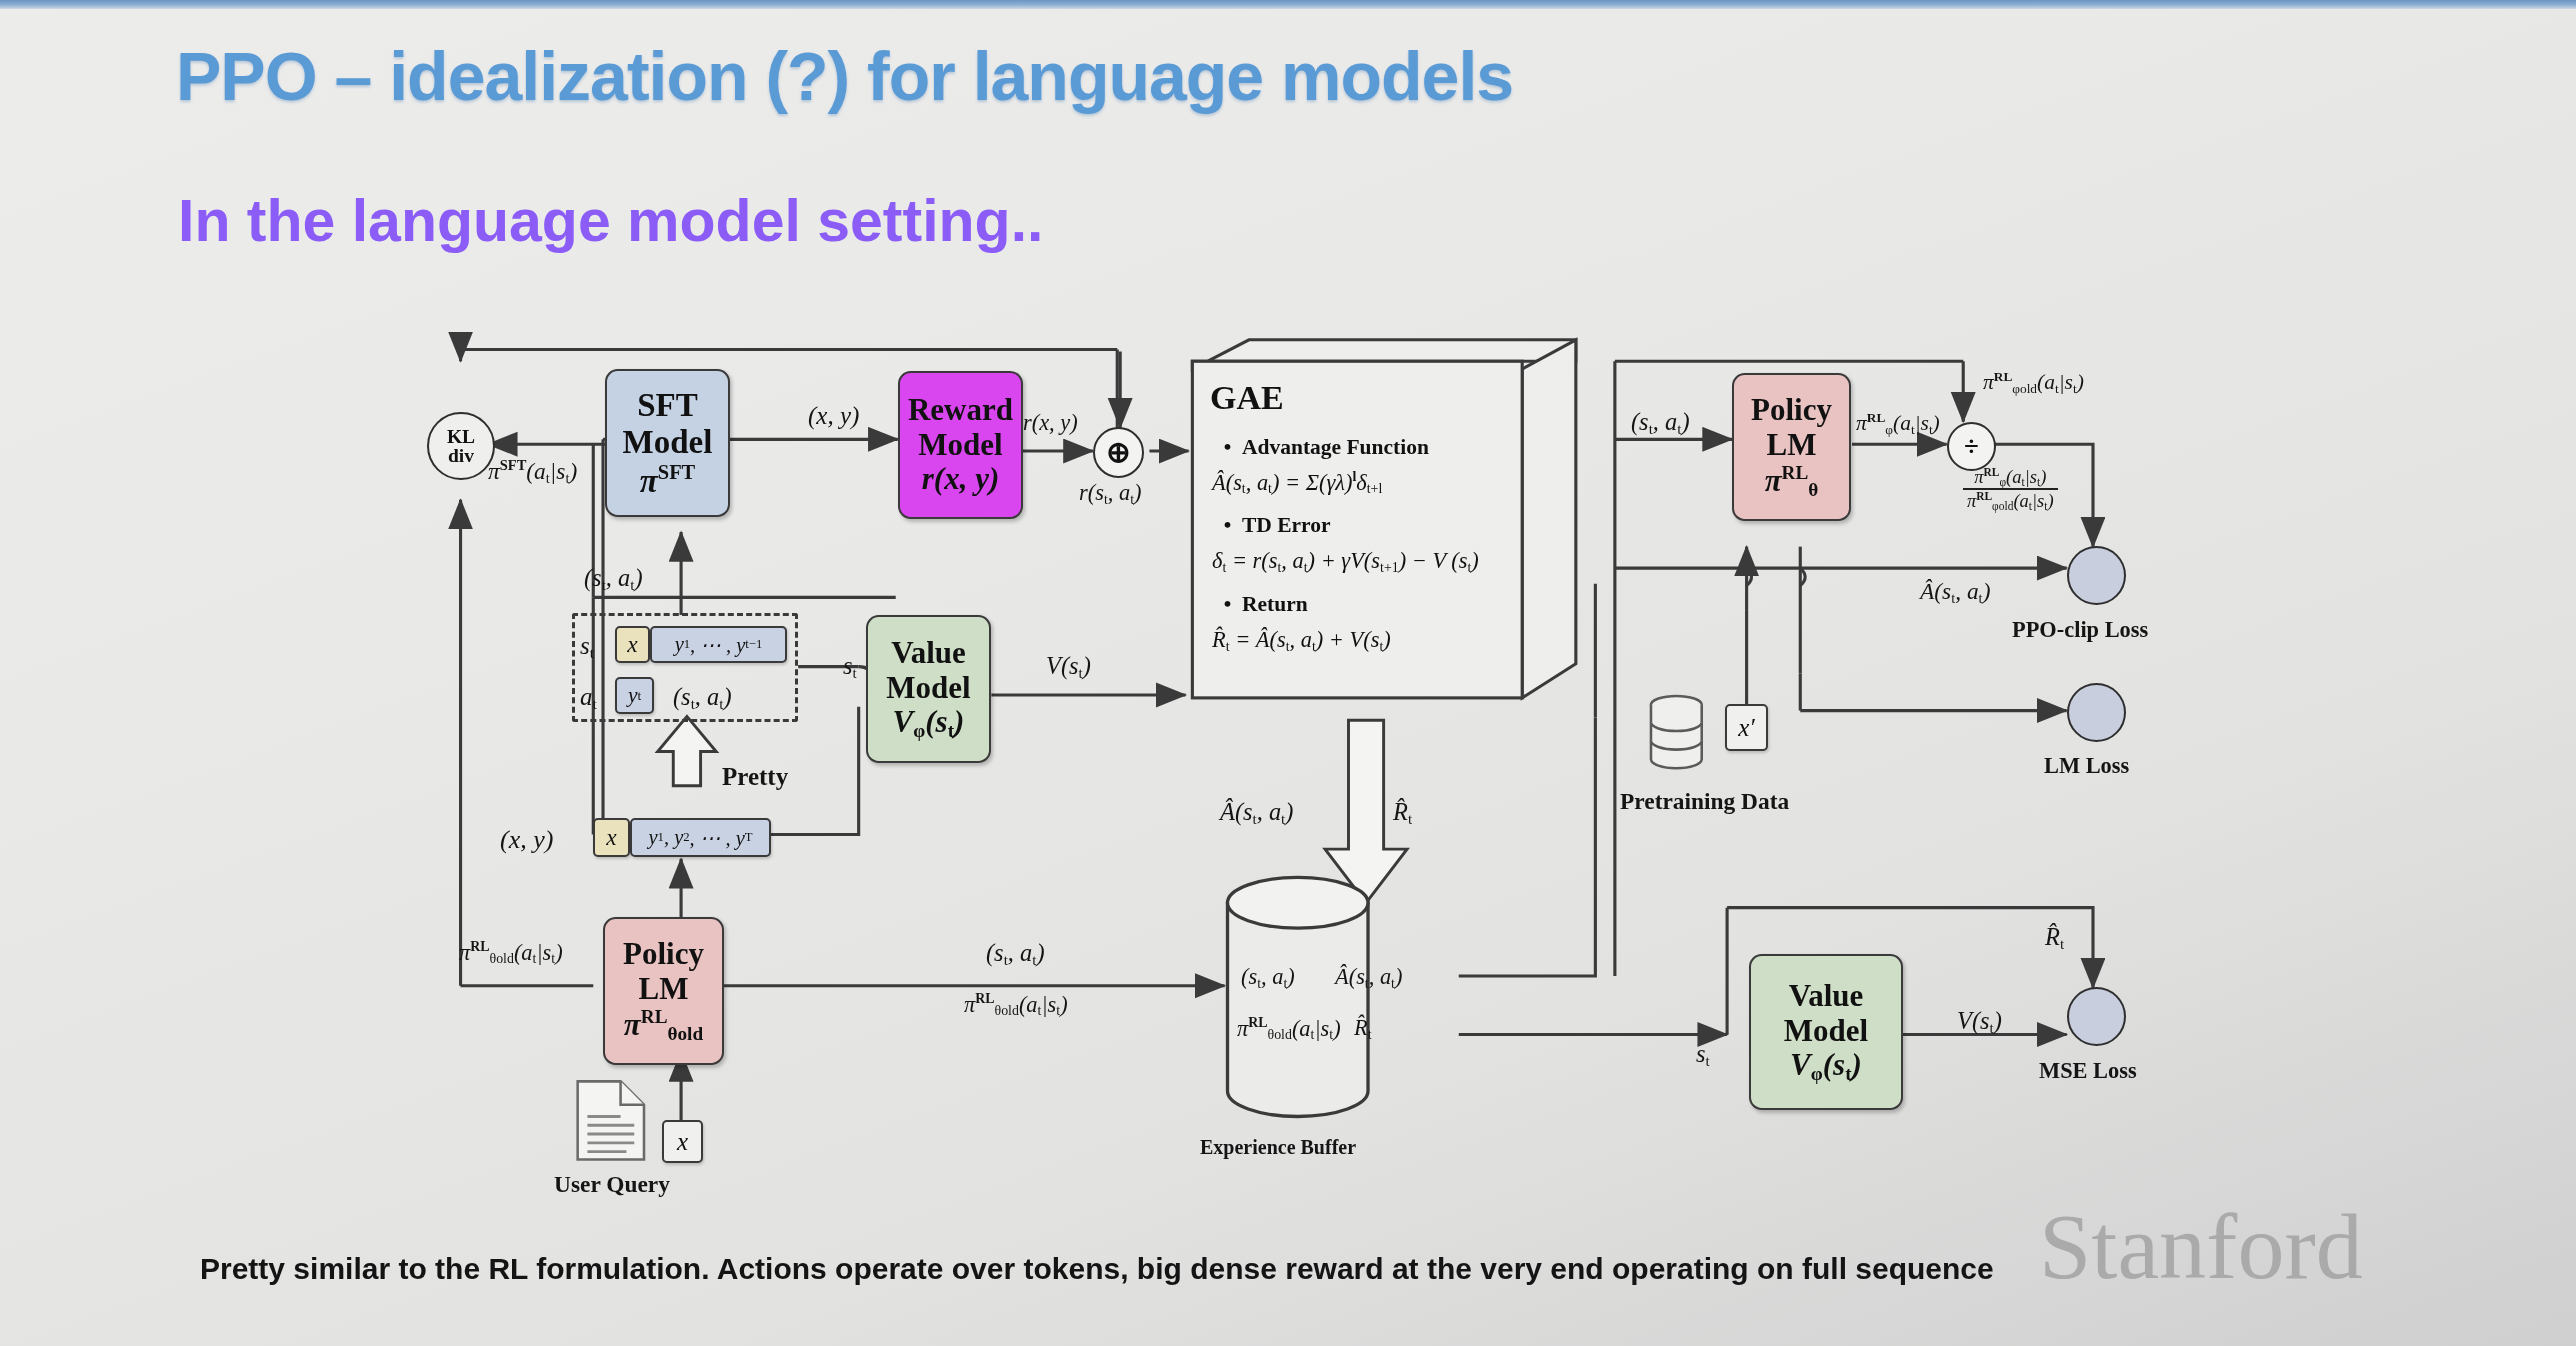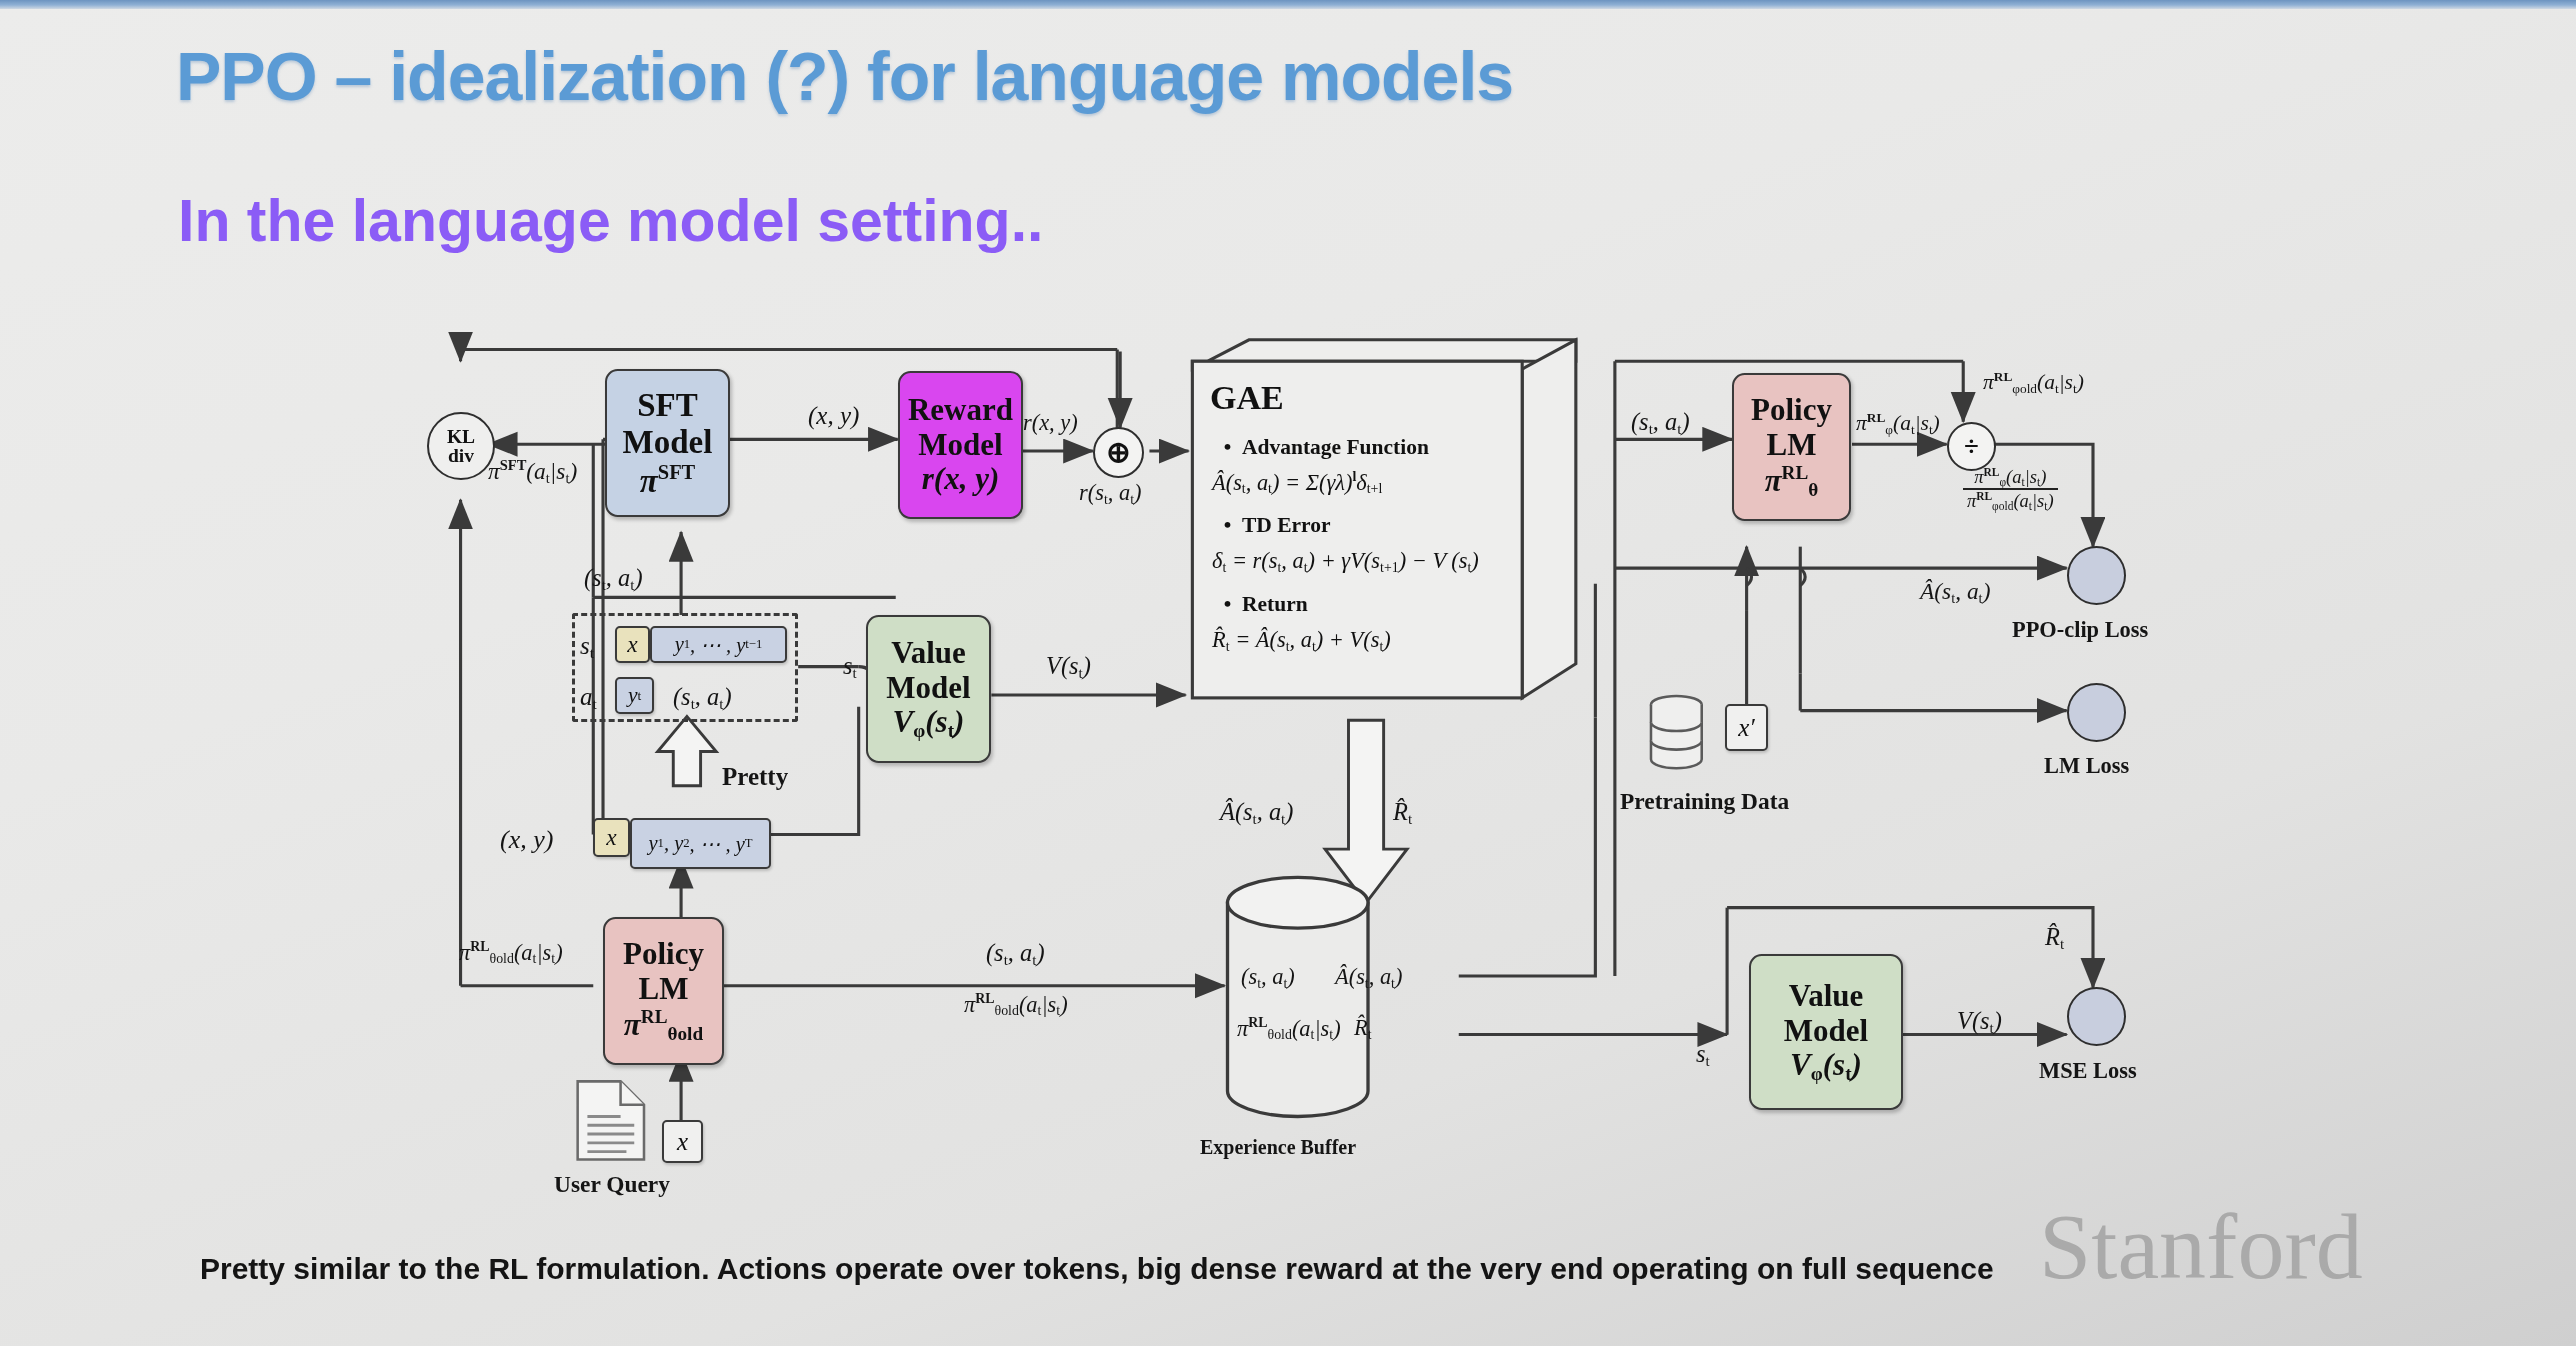--- a/index.html
+++ b/index.html
@@ -265,21 +265,21 @@
   <div class="tokbox tok-y" style="left:650px;top:626px;width:137px;height:37px;font-size:20.5px;">y<sub>1</sub>, ⋯ , y<sub>t−1</sub></div>
 
   <div class="lbl" style="left:580px;top:683px;font-size:25px;">a<sub>t</sub></div>
   <div class="tokbox tok-y" style="left:615px;top:677px;width:39px;height:37px;font-size:21.5px;">y<sub>t</sub></div>
   <div class="lbl" style="left:673px;top:683px;font-size:24.4px;">(s<sub>t</sub>, a<sub>t</sub>)</div>
 
   <div class="lbl bold" style="left:722px;top:763px;font-size:25px;">Pretty</div>
 
   <div class="lbl" style="left:500px;top:825px;font-size:26px;">(x, y)</div>
   <div class="tokbox tok-x" style="left:593px;top:818px;width:37px;height:39px;font-size:23.4px;">x</div>
-  <div class="tokbox tok-y" style="left:630px;top:818px;width:141px;height:51px;font-size:20.5px;">y<sub>1</sub>, y<sub>2</sub>, ⋯ , y<sub>T</sub></div>
+  <div class="tokbox tok-y" style="left:630px;top:818px;width:141px;height:39px;font-size:20.5px;">y<sub>1</sub>, y<sub>2</sub>, ⋯ , y<sub>T</sub></div>
 
   <div class="tokbox tok-w" style="left:662px;top:1120px;width:41px;height:43px;font-size:25px;">x</div>
 
   <div class="tokbox tok-w" style="left:1725px;top:704px;width:43px;height:47px;font-size:25px;">x′</div>
 
   <div class="lbl bold" style="left:1200px;top:1136px;font-size:20px;">Experience Buffer</div>
   <div class="lbl bold" style="left:1620px;top:788px;font-size:23.4px;">Pretraining Data</div>
   <div class="lbl bold" style="left:554px;top:1171px;font-size:23.4px;">User Query</div>
 
   <div class="lbl" style="left:1241px;top:964px;font-size:22.4px;">(s<sub>t</sub>, a<sub>t</sub>)</div>

